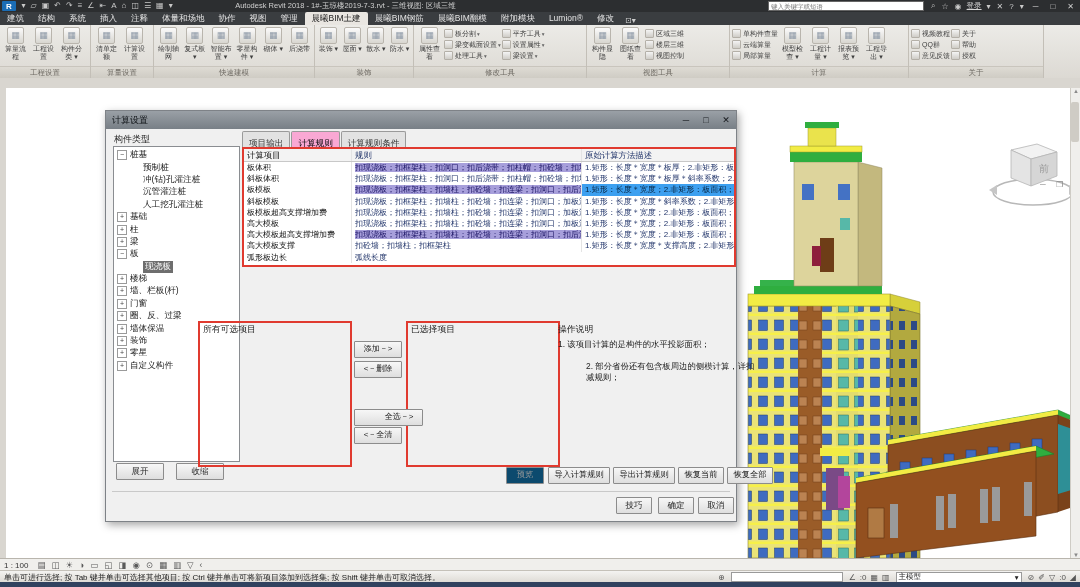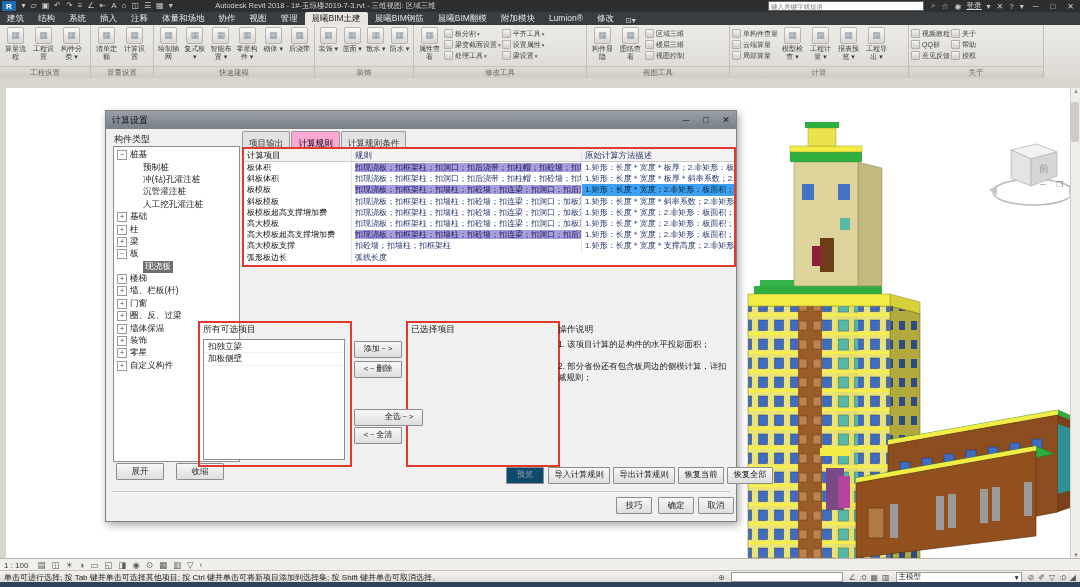--- a/index.html
+++ b/index.html
@@ -4,21 +4,21 @@
 <style>
   html,body{margin:0;padding:0;background:#555;}
   #app{position:relative;width:1080px;height:587px;overflow:hidden;background:#fff;
        font-family:"Liberation Sans","DejaVu Sans",sans-serif;-webkit-font-smoothing:antialiased;}
   
   #titlebar{position:absolute;left:0;top:0;width:1080px;height:12px;background:#2c2e30;
             display:flex;align-items:center;color:#d6d6d6;font-size:7.5px;}
   #revit-logo{width:14px;height:10px;background:#1b6db5;color:#fff;font-size:8px;font-weight:bold;
               display:flex;align-items:center;justify-content:center;margin:0 3px 0 2px;border-radius:1px;}
   .qat-ic{color:#c9c9c9;font-size:8px;margin:0 2.5px;line-height:10px;}
-  #app-title{flex:0 0 auto;margin-left:40px;color:#cfcfcf;white-space:nowrap;}
+  #app-title{flex:0 0 auto;margin-left:60px;color:#cfcfcf;white-space:nowrap;}
   #tb-right{margin-left:auto;display:flex;align-items:center;}
   #search-box{width:150px;height:8px;background:#fff;border:1px solid #666;font-size:6.5px;color:#888;
               padding:0 2px;margin-right:4px;}
   .tb-ic{color:#c9c9c9;font-size:8px;margin:0 3px;}
   #signin{color:#d6d6d6;margin:0 2px;text-decoration:underline;}
   .winbtn{color:#cfcfcf;font-size:8px;margin:0 6px;}
   
   #tabrow{position:absolute;left:0;top:12px;width:1080px;height:13px;background:#3a3d40;
           display:flex;align-items:flex-end;font-size:8.5px;color:#e3e3e3;}
   .rtab{padding:1px 7px 1px 7px;height:11px;line-height:11px;cursor:default;white-space:nowrap;}
@@ -610,38 +610,34 @@
           </div>
           <div class="trow">
             <div class="tc tc1">弧形板边长</div>
             <div class="tc tc3">弧线长度</div>
           </div>
         </div>
     </div>
 
     <div class="list-label" style="left:97px;top:213px;">所有可选项目</div>
     <div class="red-box" style="left:92px;top:210px;width:150px;height:142px;"></div>
-    <div class="wlist" id="list-available" style="left:97px;top:228px;width:140px;height:118px;">
-        <div class="litem">扣独立梁</div>
-        <div class="litem">加板侧壁</div>
-      </div>
 
     <div class="list-label" style="left:305px;top:213px;">已选择项目</div>
     <div class="red-box" style="left:300px;top:210px;width:150px;height:142px;"></div>
 
     <div id="transfer-col">
         <div class="dbtn" style="left: 248px; top: 230px; width: 46px; font-size: 8px;">添加－&gt;</div>
         <div class="dbtn" style="left: 248px; top: 250px; width: 46px; font-size: 8px;">&lt;－删除</div>
         <div class="dbtn" style="left: 248px; top: 298px; width: 46px; font-size: 8px; padding-left: 21px;">全选－&gt;</div>
         <div class="dbtn" style="left: 248px; top: 316px; width: 46px; font-size: 8px;">&lt;－全清</div>
       </div>
 
     <div id="ops-title">操作说明</div>
     <div class="ops-line" style="top:228px;">1. 该项目计算的是构件的水平投影面积；</div>
-    <div class="ops-line" style="top:250px;">2. 部分省份还有包含板周边的侧模计算，详扣减规则；</div>
+    <div class="ops-line" style="top:250px;padding-left:28px;">2. 部分省份还有包含板周边的侧模计算，详扣减规则；</div>
 
     <div id="rule-buttons">
         <div class="dbtn disabled" style="left: 400px; top: 356px; width: 36px; font-size: 8.2px;">预览</div>
         <div class="dbtn" style="left: 442px; top: 356px; width: 60px; font-size: 8.2px;">导入计算规则</div>
         <div class="dbtn" style="left: 507px; top: 356px; width: 60px; font-size: 8.2px;">导出计算规则</div>
         <div class="dbtn" style="left: 572px; top: 356px; width: 44px; font-size: 8.2px;">恢复当前</div>
         <div class="dbtn" style="left: 621px; top: 356px; width: 44px; font-size: 8.2px;">恢复全部</div>
       </div>
     <div id="dlg-sep"></div>
     <div id="footer-buttons">

